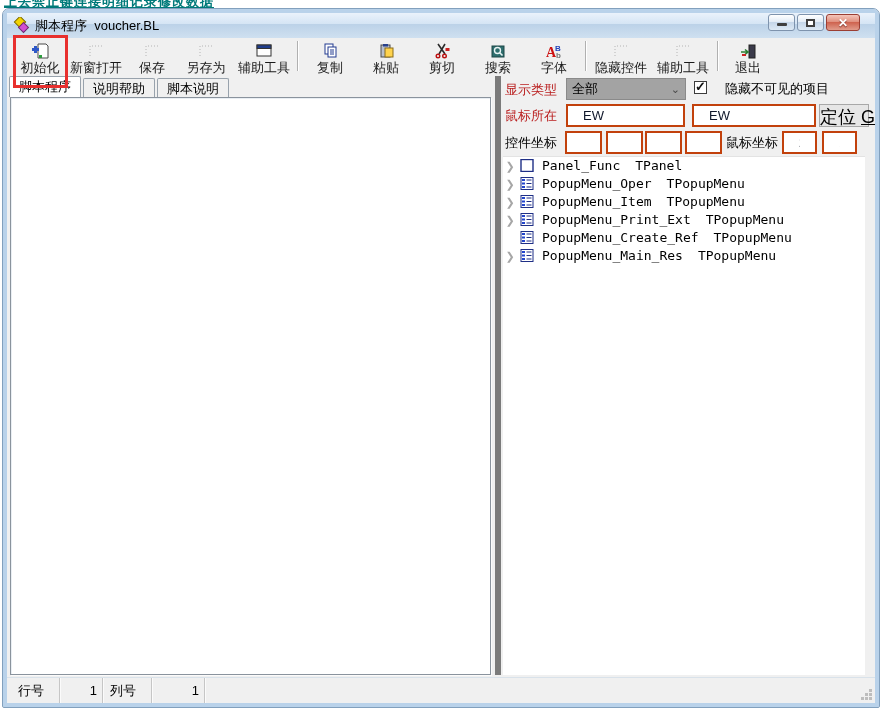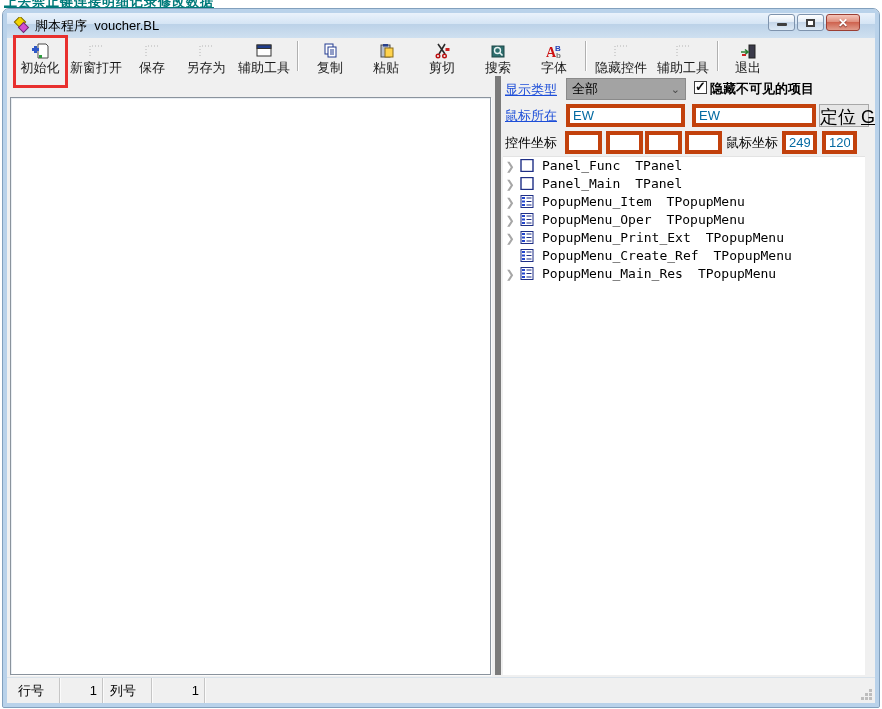--- a/index.html
+++ b/index.html
@@ -58,31 +58,31 @@
   
   .editor{position:absolute;left:3px;top:84px;width:481px;height:578px;background:#fff;
           box-sizing:border-box;border:1px solid #8a939d;
           box-shadow:inset 1px 1px 0 #e9eef3, 1px 1px 0 #fbfbfb;}
 
   
   .splitter{position:absolute;left:488px;top:63px;width:6px;height:599px;background:#7b7b7b;}
 
   
   .inspector{position:absolute;left:494px;top:63px;width:371px;height:80px;background:#f0f0f0;}
-  .blue-label{position:absolute;color:#1d4ed8;text-decoration:underline;white-space:nowrap;}
+  .blue-label{position:absolute;color:#b91c1c;white-space:nowrap;}
   .plain-label{position:absolute;color:#000;white-space:nowrap;}
   .combo{position:absolute;left:65px;top:2px;width:120px;height:22px;box-sizing:border-box;
          border:1px solid #8a8a8a;background:#a3a3a3;display:flex;align-items:center;
          padding-left:5px;justify-content:space-between;}
   .combo .chev{color:#4a4a4a;font-size:11px;padding-right:5px;}
   .checkbox{position:absolute;left:193px;top:5px;width:13px;height:13px;box-sizing:border-box;
             border:1px solid #3c3c3c;background:#fff;}
   .checkbox::after{content:"✓";position:absolute;left:0px;top:-3px;font-size:13px;font-weight:bold;color:#111;}
-  .field{position:absolute;box-sizing:border-box;border:4px solid #c2410c;background:#fff;
-         font-family:"Liberation Sans",sans-serif;font-size:13px;padding:1px 3px;color:#0369a1;}
+  .field{position:absolute;box-sizing:border-box;border:2px solid #c2410c;background:#fff;
+         font-family:"Liberation Sans",sans-serif;font-size:13px;padding:1px 15px;color:#0f172a;}
   .locate-btn{position:absolute;left:318px;top:28px;width:50px;height:23px;box-sizing:border-box;
               border:1px solid #a8a8a8;background:#e6e6e6;font-size:18px;
               font-family:"Liberation Sans",sans-serif;cursor:default;padding:0;white-space:nowrap;}
   .locate-btn .u{text-decoration:underline;}
 
   
   .tree{position:absolute;left:496px;top:143px;width:362px;height:519px;background:#fff;
         box-sizing:border-box;border-top:1px solid #e3e3e3;overflow:hidden;}
   .trow{position:relative;height:18px;line-height:18px;white-space:nowrap;}
   .trow .chev{display:inline-block;width:14px;text-align:center;color:#a6a6a6;
@@ -256,33 +256,38 @@
               <path d="M2,9 h6 M6,6.5 L9,9 L6,11.5" stroke="#2e7d32" stroke-width="1.6" fill="none"></path>
               <rect x="3" y="11" width="4" height="2" fill="#cc2222"></rect>
             </svg>
           </span>
           <span class="lbl">退出</span>
         </button>
       </div>
 
       <div class="annotation-box"></div>
 
+      <div class="tabs">
+        <div class="tab active"><span>脚本程序</span></div>
+        <div class="tab"><span>说明帮助</span></div>
+        <div class="tab"><span>脚本说明</span></div>
+      </div>
 
       <div class="editor"></div>
 
       <div class="splitter"></div>
 
       <div class="inspector">
         <span class="blue-label" style="left:4px;top:5px;">显示类型</span>
         <div class="combo">
           <span>全部</span>
           <span class="chev">⌄</span>
         </div>
         <div class="checkbox"></div>
-        <span class="plain-label" style="left:209px;top:4px;font-weight:bold;">隐藏不可见的项目</span>
+        <span class="plain-label" style="left:224px;top:4px;">隐藏不可见的项目</span>
 
         <span class="blue-label" style="left:4px;top:31px;">鼠标所在</span>
         <input class="field" style="left: 65px; top: 28px; width: 119px; height: 23px;" value="EW">
         <input class="field" style="left: 191px; top: 28px; width: 124px; height: 23px;" value="EW">
         <button class="locate-btn"><span>定位</span> <span class="u">G</span></button>
 
         <span class="plain-label" style="left:4px;top:58px;">控件坐标</span>
         <input class="field" style="left: 64px; top: 55px; width: 37px; height: 23px;" value="">
         <input class="field" style="left: 105px; top: 55px; width: 37px; height: 23px;" value="">
         <input class="field" style="left: 144px; top: 55px; width: 37px; height: 23px;" value="">
@@ -293,40 +298,35 @@
       </div>
 
       <div class="tree">
         <div class="trow">
           <span class="chev">❯</span><span class="ticon"><svg width="14" height="13" viewBox="0 0 14 13">
                 <rect x="1" y="0.5" width="12" height="12" fill="#fff" stroke="#1f2f86" stroke-width="1.4"></rect>
               </svg></span><span class="tname">Panel_Func</span><span class="ttype">TPanel</span>
         </div>
         <div class="trow">
           <span class="chev">❯</span><span class="ticon"><svg width="14" height="13" viewBox="0 0 14 13">
-                <rect x="1" y="0.5" width="12" height="12" fill="#fff" stroke="#1f2f86" stroke-width="1.4"></rect>
-              </svg></span><span class="tname">Panel_Main</span><span class="ttype">TPanel</span>
+                <rect x="1" y="0.5" width="12" height="12" fill="#fff" stroke="#1f2f86" stroke-width="1"></rect>
+                <rect x="2" y="2" width="3" height="2" fill="#2244cc"></rect>
+                <rect x="2" y="5.5" width="3" height="2" fill="#2244cc"></rect>
+                <rect x="2" y="9" width="3" height="2" fill="#2244cc"></rect>
+                <path d="M6.5,3 h5 M6.5,6.5 h5 M6.5,10 h5" stroke="#1f2f86" stroke-width="1"></path>
+              </svg></span><span class="tname">PopupMenu_Oper</span><span class="ttype">TPopupMenu</span>
         </div>
         <div class="trow">
           <span class="chev">❯</span><span class="ticon"><svg width="14" height="13" viewBox="0 0 14 13">
                 <rect x="1" y="0.5" width="12" height="12" fill="#fff" stroke="#1f2f86" stroke-width="1"></rect>
                 <rect x="2" y="2" width="3" height="2" fill="#2244cc"></rect>
                 <rect x="2" y="5.5" width="3" height="2" fill="#2244cc"></rect>
                 <rect x="2" y="9" width="3" height="2" fill="#2244cc"></rect>
                 <path d="M6.5,3 h5 M6.5,6.5 h5 M6.5,10 h5" stroke="#1f2f86" stroke-width="1"></path>
               </svg></span><span class="tname">PopupMenu_Item</span><span class="ttype">TPopupMenu</span>
-        </div>
-        <div class="trow">
-          <span class="chev">❯</span><span class="ticon"><svg width="14" height="13" viewBox="0 0 14 13">
-                <rect x="1" y="0.5" width="12" height="12" fill="#fff" stroke="#1f2f86" stroke-width="1"></rect>
-                <rect x="2" y="2" width="3" height="2" fill="#2244cc"></rect>
-                <rect x="2" y="5.5" width="3" height="2" fill="#2244cc"></rect>
-                <rect x="2" y="9" width="3" height="2" fill="#2244cc"></rect>
-                <path d="M6.5,3 h5 M6.5,6.5 h5 M6.5,10 h5" stroke="#1f2f86" stroke-width="1"></path>
-              </svg></span><span class="tname">PopupMenu_Oper</span><span class="ttype">TPopupMenu</span>
         </div>
         <div class="trow">
           <span class="chev">❯</span><span class="ticon"><svg width="14" height="13" viewBox="0 0 14 13">
                 <rect x="1" y="0.5" width="12" height="12" fill="#fff" stroke="#1f2f86" stroke-width="1"></rect>
                 <rect x="2" y="2" width="3" height="2" fill="#2244cc"></rect>
                 <rect x="2" y="5.5" width="3" height="2" fill="#2244cc"></rect>
                 <rect x="2" y="9" width="3" height="2" fill="#2244cc"></rect>
                 <path d="M6.5,3 h5 M6.5,6.5 h5 M6.5,10 h5" stroke="#1f2f86" stroke-width="1"></path>
               </svg></span><span class="tname">PopupMenu_Print_Ext</span><span class="ttype">TPopupMenu</span>
         </div>

